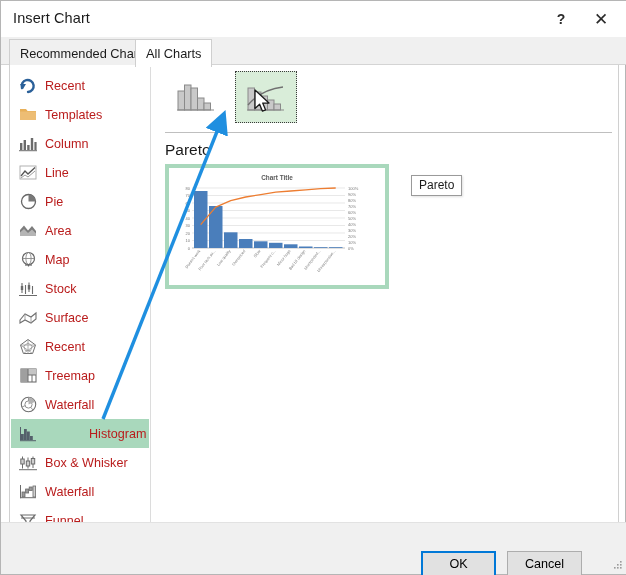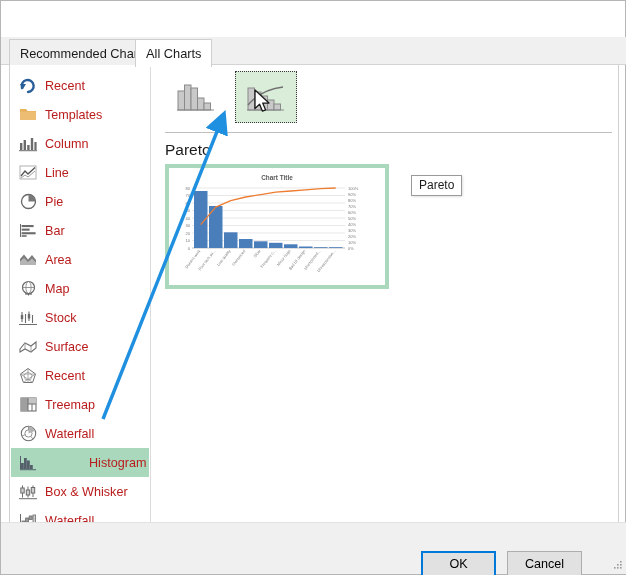--- a/index.html
+++ b/index.html
@@ -136,20 +136,25 @@
   }
   #ok-button { right:131px; background:#e1e1e1; border:2px solid #0078d7; }
   #cancel-button { right:45px; }
   #resize-grip { position:absolute; right:3px; bottom:3px; width:12px; height:12px; }
 </style>
 </head>
 <body>
 
 <div id="dialog">
 
+  <div id="titlebar">
+    <div id="title-text">Insert Chart</div>
+    <div class="winbtn" id="help-btn">?</div>
+    <div class="winbtn" id="close-btn">✕</div>
+  </div>
 
   <div id="tabstrip">
     <div class="tab" id="tab-recommended">Recommended Charts</div>
     <div class="tab active" id="tab-all">All Charts</div>
   </div>
 
   <div id="panel">
 
     <div id="sidebar">
 
@@ -203,34 +208,20 @@
       <div class="side-item">
         <span class="side-ico">
           <svg width="17" height="17" viewBox="0 0 17 17">
               <circle cx="8.5" cy="8.5" r="7" fill="none" stroke="#666" stroke-width="1.3"></circle>
               <path d="M8.5 8.5 L8.5 1.5 A7 7 0 0 1 15.5 8.5 Z" fill="#787878"></path>
             </svg>
         </span>
         <span class="side-label">Pie</span>
       </div>
 
-      <div class="side-item">
-        <span class="side-ico">
-          <svg width="18" height="16" viewBox="0 0 18 16">
-              <rect x="1" y="1" width="1" height="13" fill="#6b6b6b"></rect>
-              <g fill="#6b6b6b">
-                <rect x="2.6" y="2" width="12" height="2.1"></rect>
-                <rect x="2.6" y="5.6" width="8" height="2.1"></rect>
-                <rect x="2.6" y="9.2" width="14" height="2.1"></rect>
-                <rect x="2.6" y="12.2" width="5" height="1.6"></rect>
-              </g>
-            </svg>
-        </span>
-        <span class="side-label">Bar</span>
-      </div>
 
       <div class="side-item">
         <span class="side-ico">
           <svg width="18" height="15" viewBox="0 0 18 15">
               <path d="M1 13 L1 7 L5 2.5 L9 7.5 L13 3 L17 8 L17 13 Z" fill="#7d7d7d"></path>
               <path d="M1 13 L1 9.5 L5 6 L9 10 L13 6.5 L17 10.5 L17 13 Z" fill="#b5b5b5"></path>
             </svg>
         </span>
         <span class="side-label">Area</span>
       </div>

